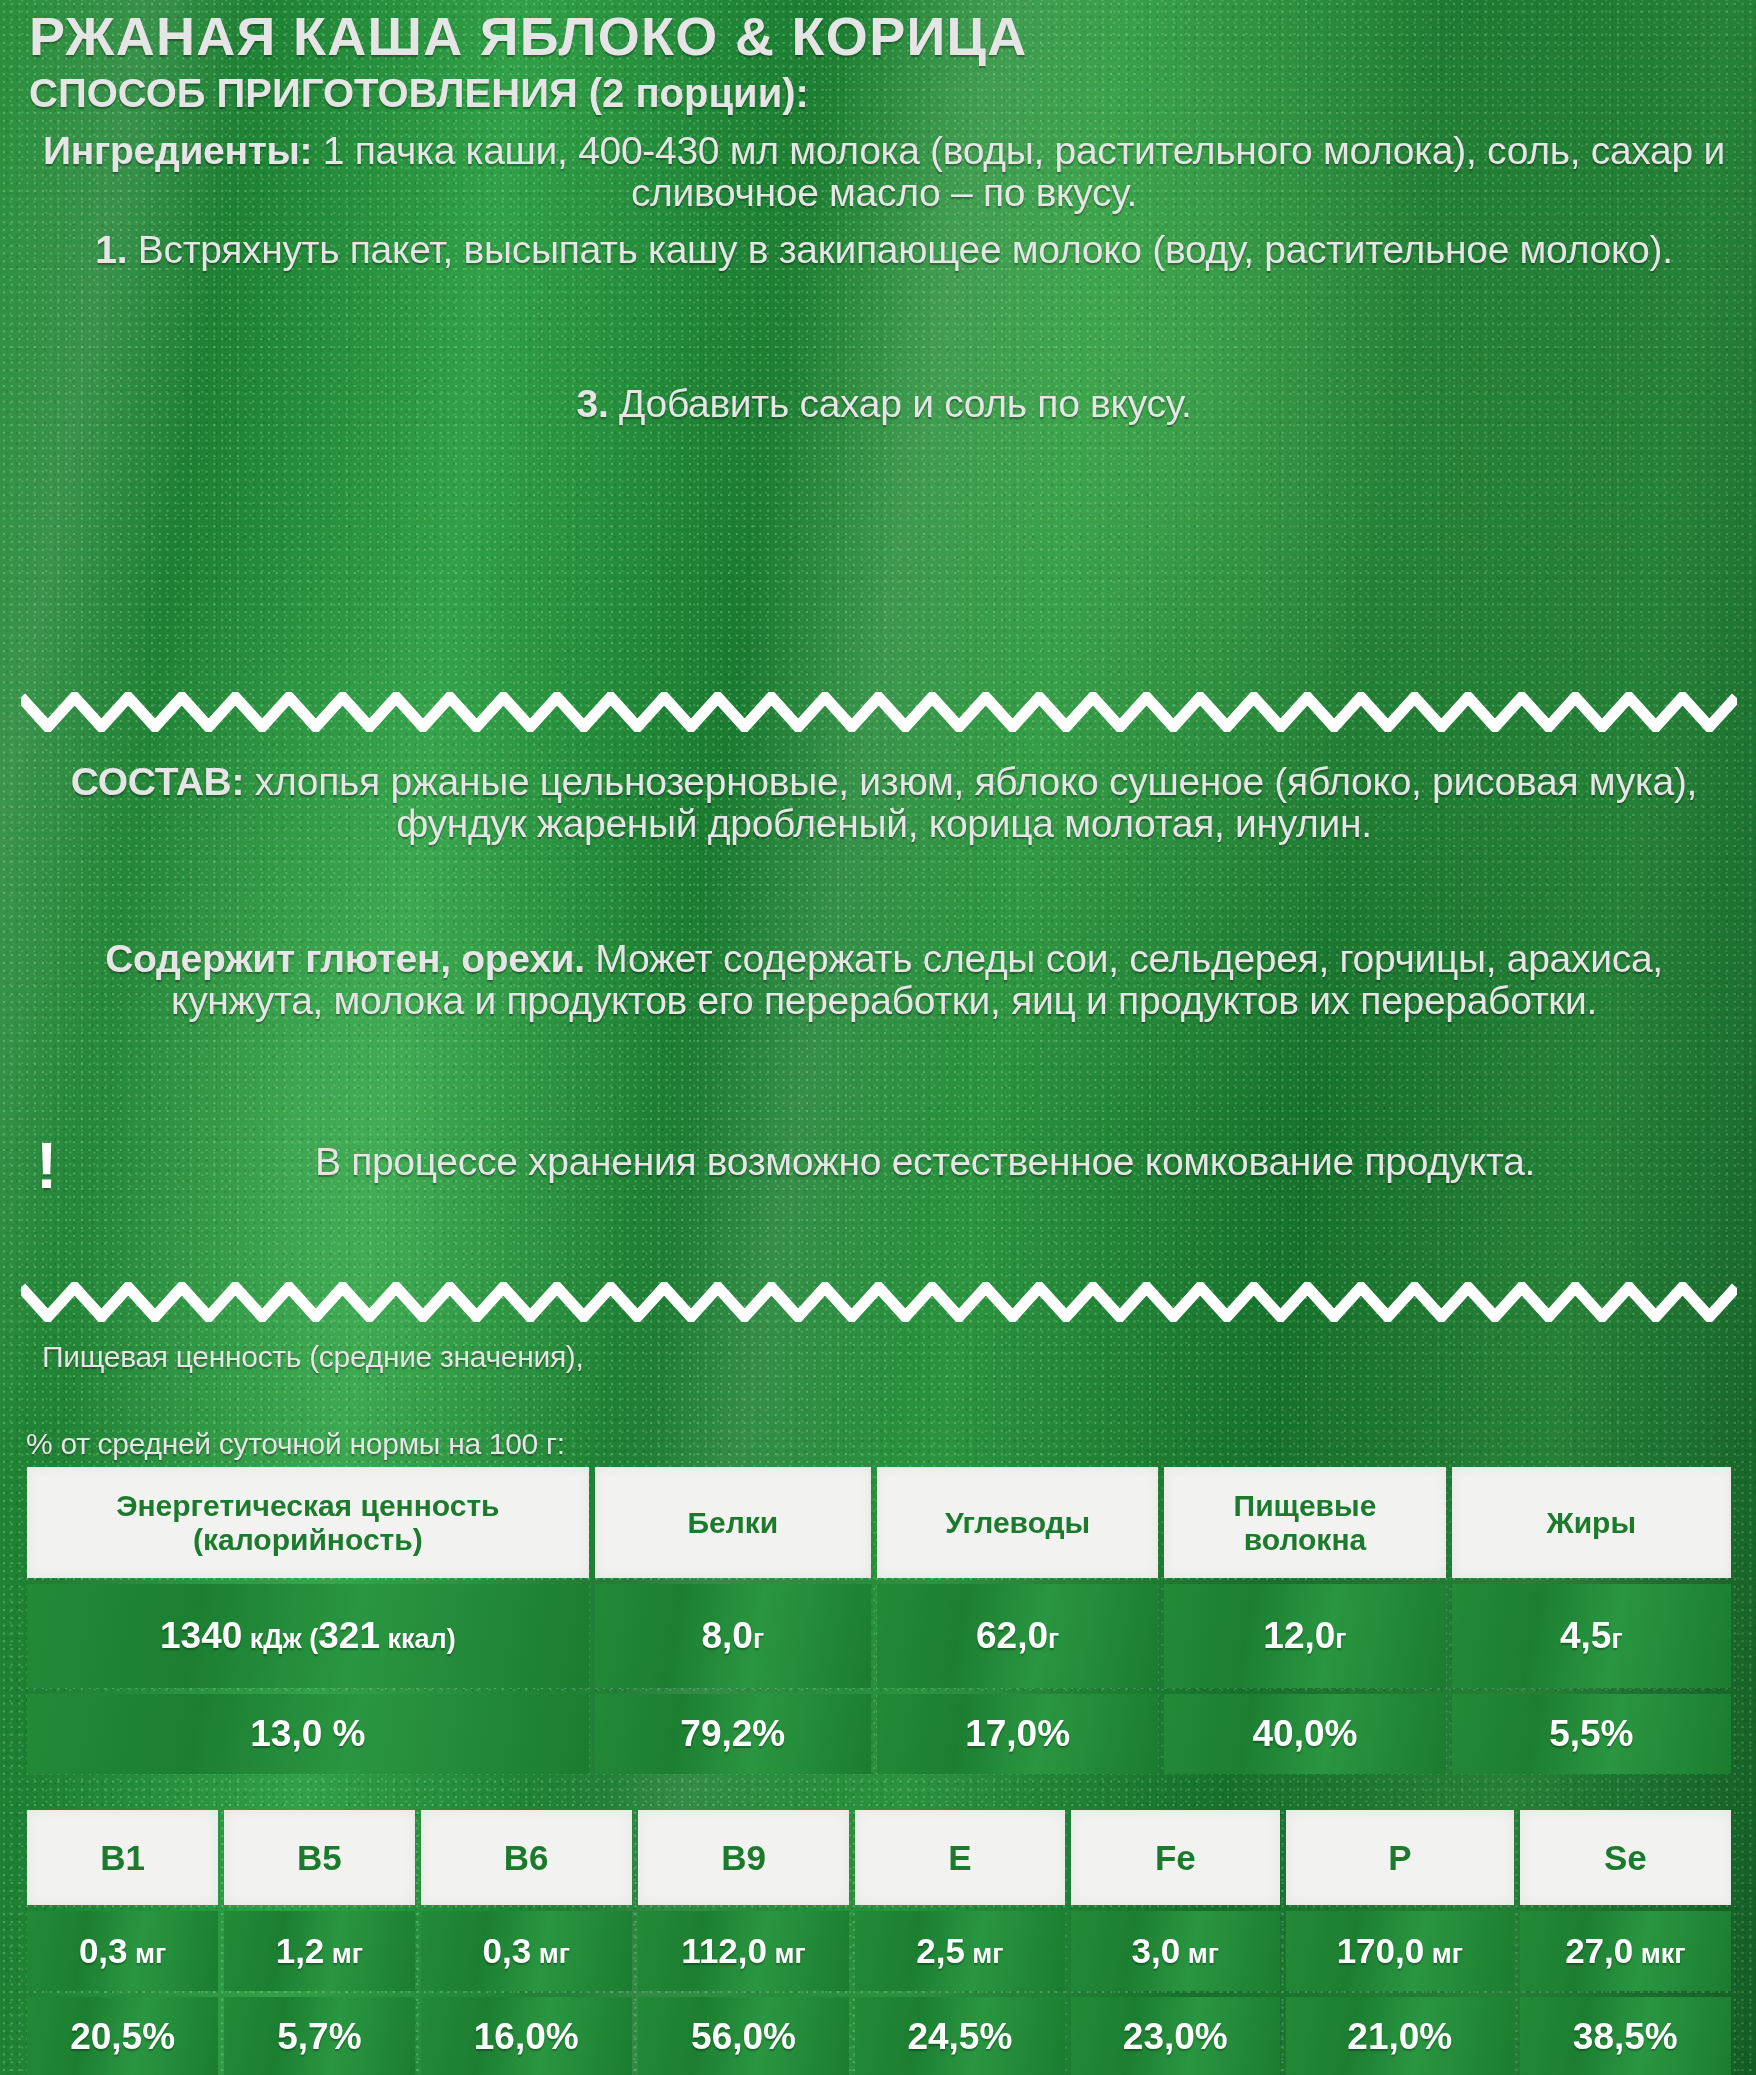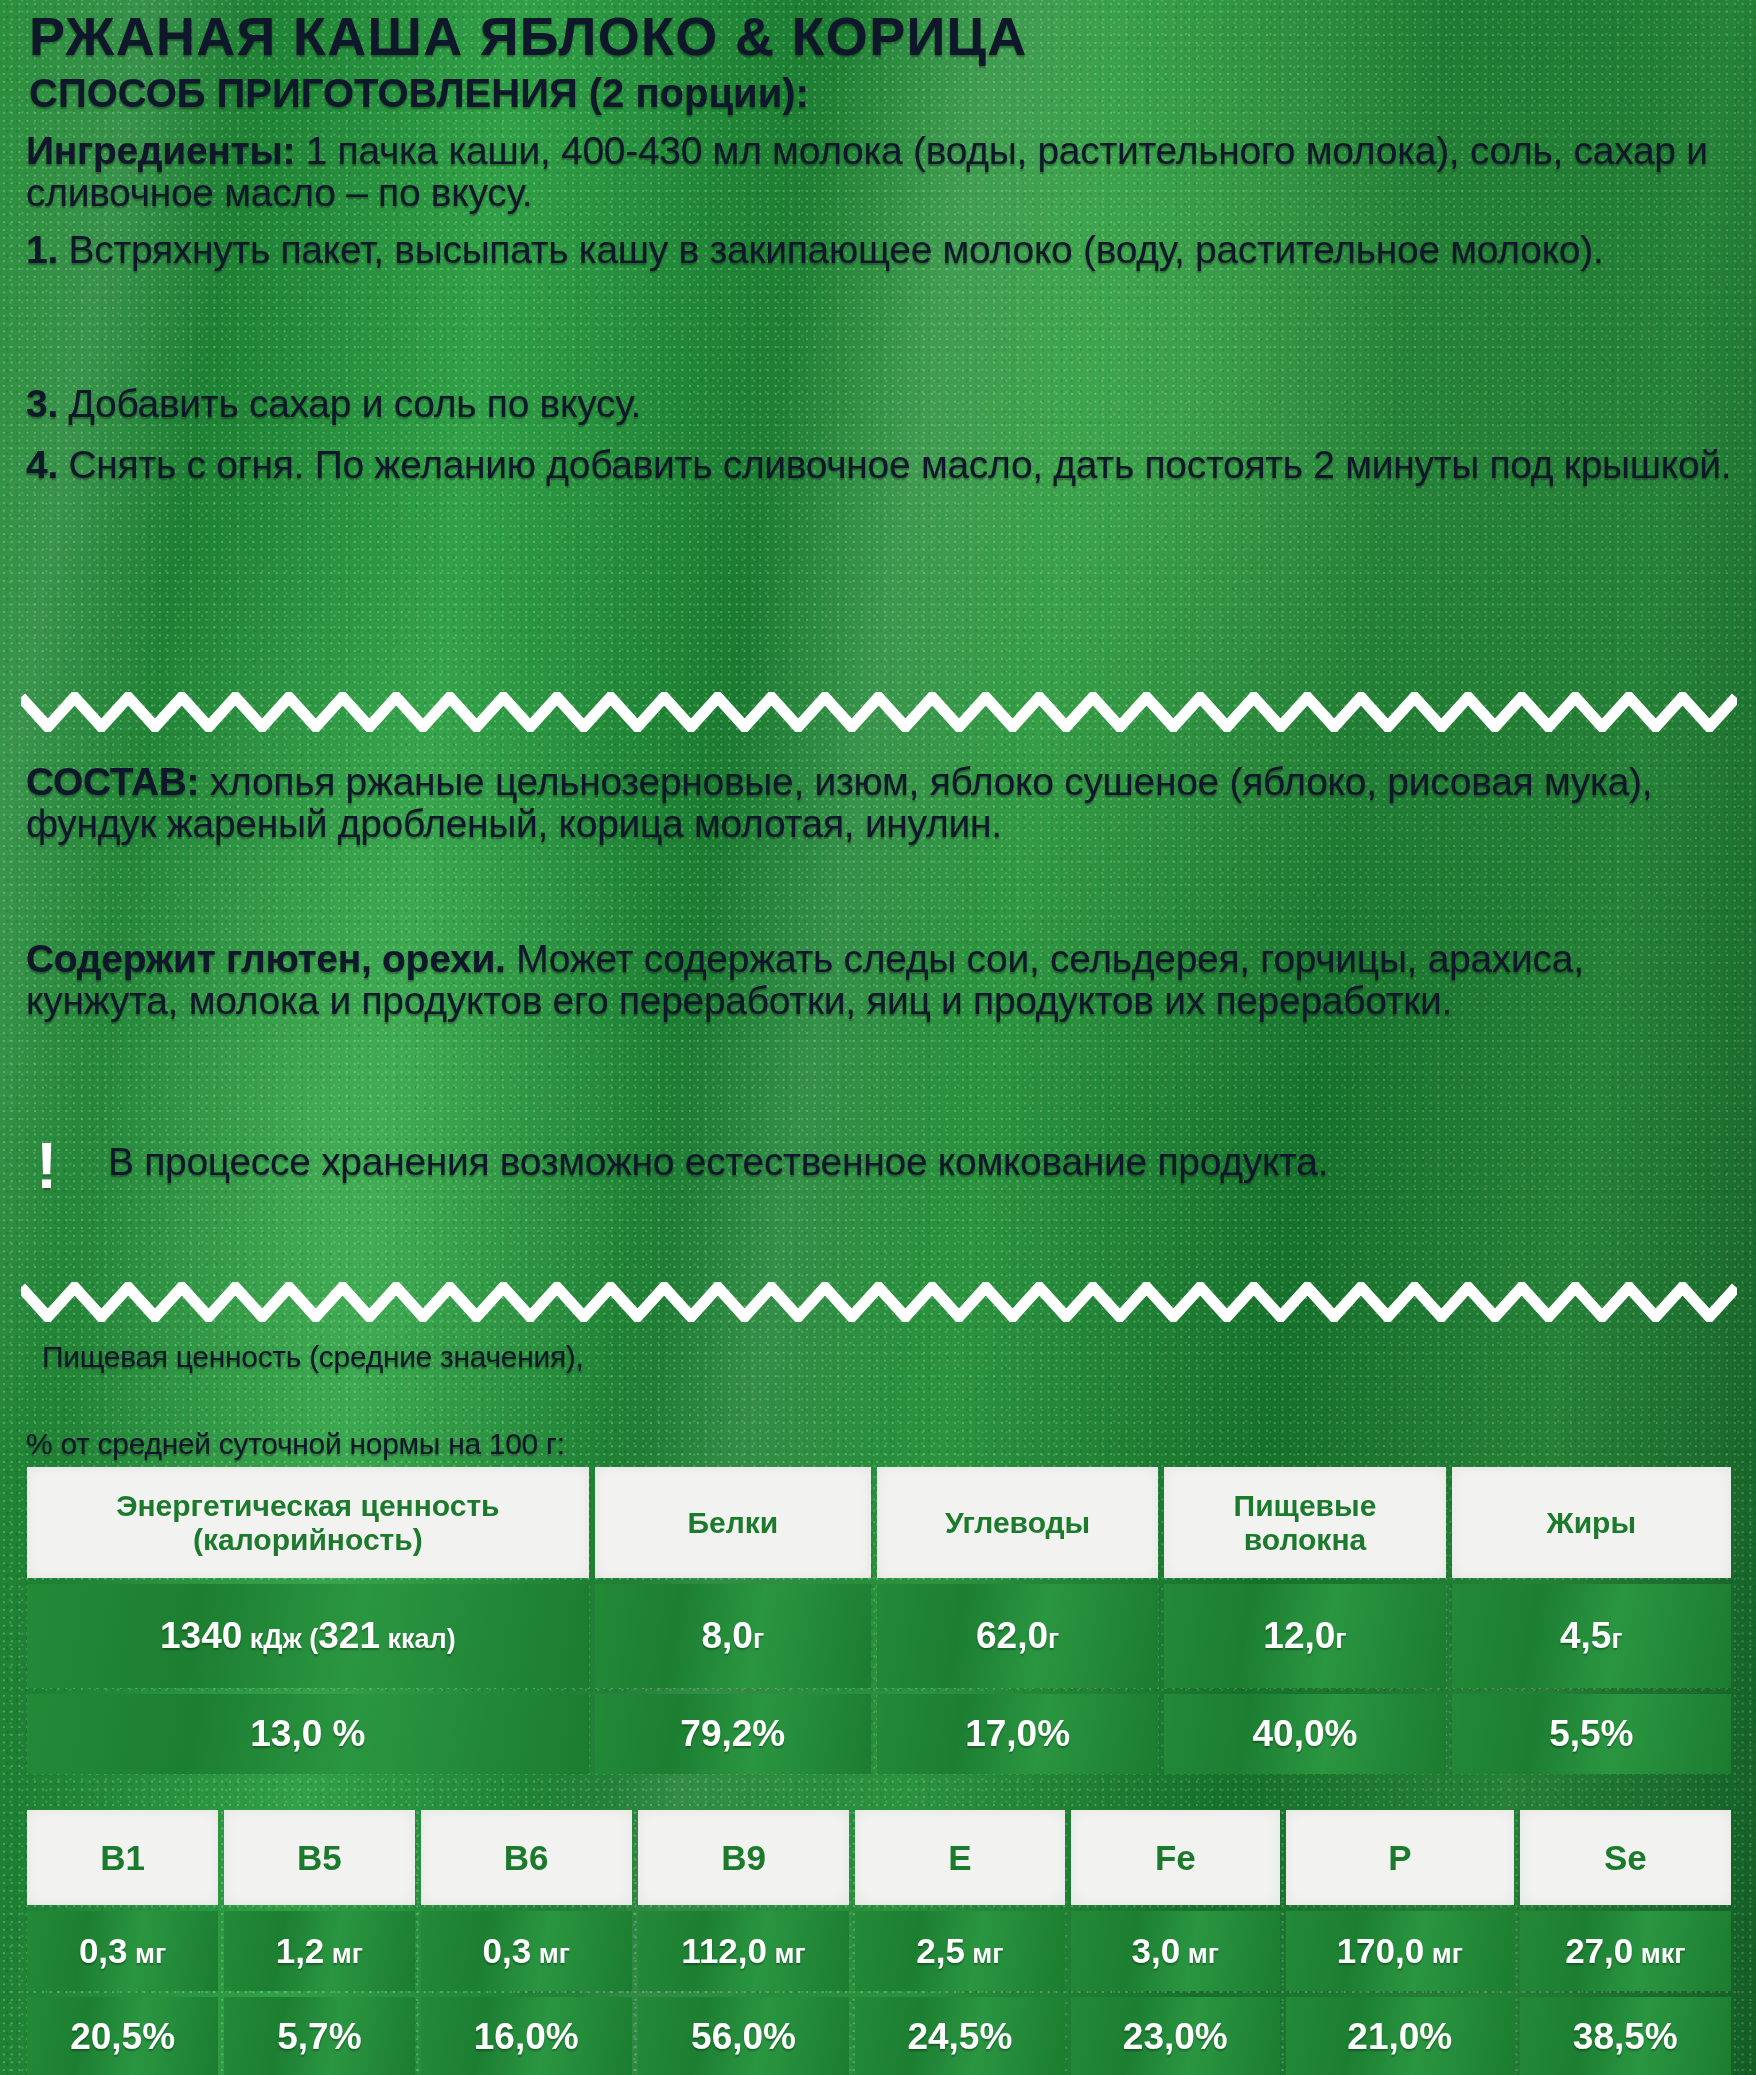--- a/index.html
+++ b/index.html
@@ -31,23 +31,24 @@
   #sheen{
     position:absolute;inset:0;
     background:linear-gradient(100deg,rgba(255,255,255,0) 0%,rgba(255,255,255,.10) 7%,rgba(255,255,255,0) 13%,
                rgba(255,255,255,0) 40%,rgba(255,255,255,.09) 47%,rgba(255,255,255,0) 54%,
                rgba(0,0,0,.10) 78%,rgba(0,0,0,.16) 100%);
   }
   #content{position:absolute;inset:0;}
 
   
   .txt{
-    color:#0f172a;
+    color:#e5e5e5;
     text-shadow:0 1.7px 1.7px rgba(0,0,0,.35);
     letter-spacing:-0.3px;
+    text-align:center;
   }
   .title{
     position:absolute;left:29px;top:5.2px;
     font-size:54px;font-weight:700;
     letter-spacing:1.3px;
     white-space:nowrap;
   }
   .subtitle{
     position:absolute;left:29px;top:71px;
     font-size:40px;font-weight:700;letter-spacing:0px;
@@ -107,21 +108,20 @@
   <div class="txt title">РЖАНАЯ КАША ЯБЛОКО &amp; КОРИЦА</div>
   <div class="txt subtitle">СПОСОБ ПРИГОТОВЛЕНИЯ (2 порции):</div>
 
   <div class="txt para" style="top:130px;"><b>Ингредиенты:</b><span> 1 пачка каши, 400-430 мл молока (воды, растительного молока), соль, сахар и сливочное масло – по вкусу.</span></div>
 
   <div class="txt para" style="top:229px;"><b class="num">1.</b><span> Встряхнуть пакет, высыпать кашу в закипающее молоко (воду, растительное молоко).</span></div>
 
 
   <div class="txt para" style="top:383px;"><b class="num">3.</b><span> Добавить сахар и соль по вкусу.</span></div>
 
-  <div class="txt para" style="top:444px;"><b class="num">4.</b><span> Снять с огня. По желанию добавить сливочное масло, дать постоять 2 минуты под крышкой.</span></div>
 
   <svg class="zig" style="top:692px;" viewBox="0 0 1985 46" preserveAspectRatio="none">
     <polyline points="0,6 31,40 62,6 93,40 124,6 155,40 186,6 217,40 248,6 279,40 310,6 341,40 372,6 403,40 434,6 465,40 496,6 527,40 558,6 589,40 620,6 651,40 682,6 713,40 744,6 775,40 806,6 837,40 868,6 899,40 930,6 961,40 992,6 1023,40 1054,6 1085,40 1116,6 1147,40 1178,6 1209,40 1240,6 1271,40 1302,6 1333,40 1364,6 1395,40 1426,6 1457,40 1488,6 1519,40 1550,6 1581,40 1612,6 1643,40 1674,6 1705,40 1736,6 1767,40 1798,6 1829,40 1860,6 1891,40 1922,6 1953,40 1984,6" fill="none" stroke="#ffffff" stroke-width="13"></polyline>
   </svg>
 
   <div class="txt para" style="top:761px;"><b>СОСТАВ:</b><span> хлопья ржаные цельнозерновые, изюм, яблоко сушеное (яблоко, рисовая мука), фундук жареный дробленый, корица молотая, инулин.</span></div>
 
   <div class="txt para" style="top:938px;"><b>Содержит глютен, орехи.</b><span> Может содержать следы сои, сельдерея, горчицы, арахиса, кунжута, молока и продуктов его переработки, яиц и продуктов их переработки.</span></div>
 
   <div class="warn-mark" style="left:36px;top:1140px;">!</div>

